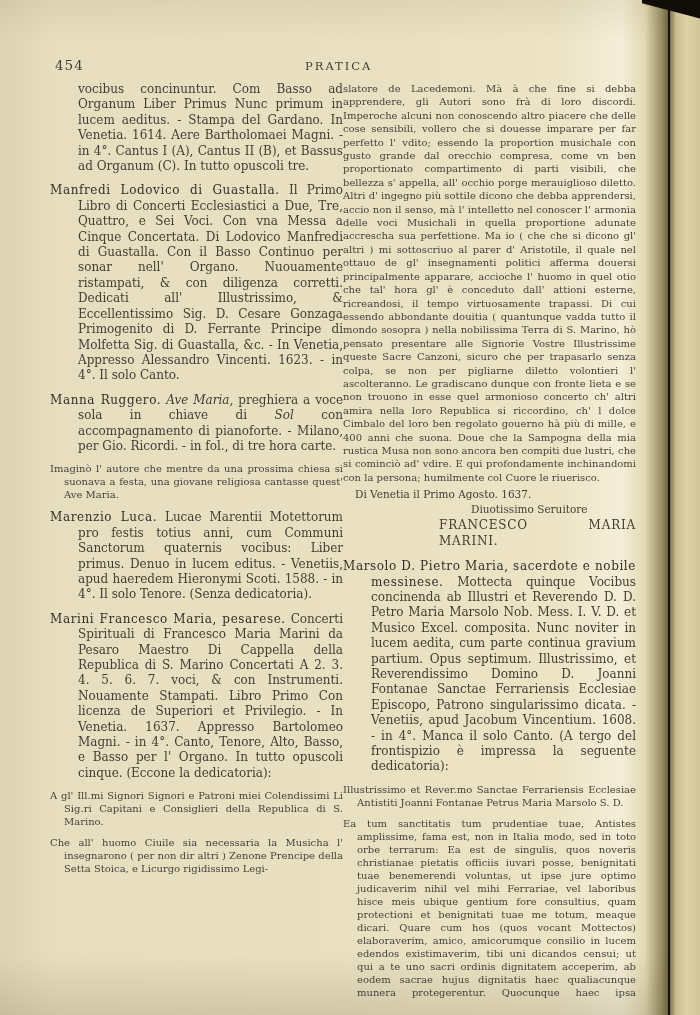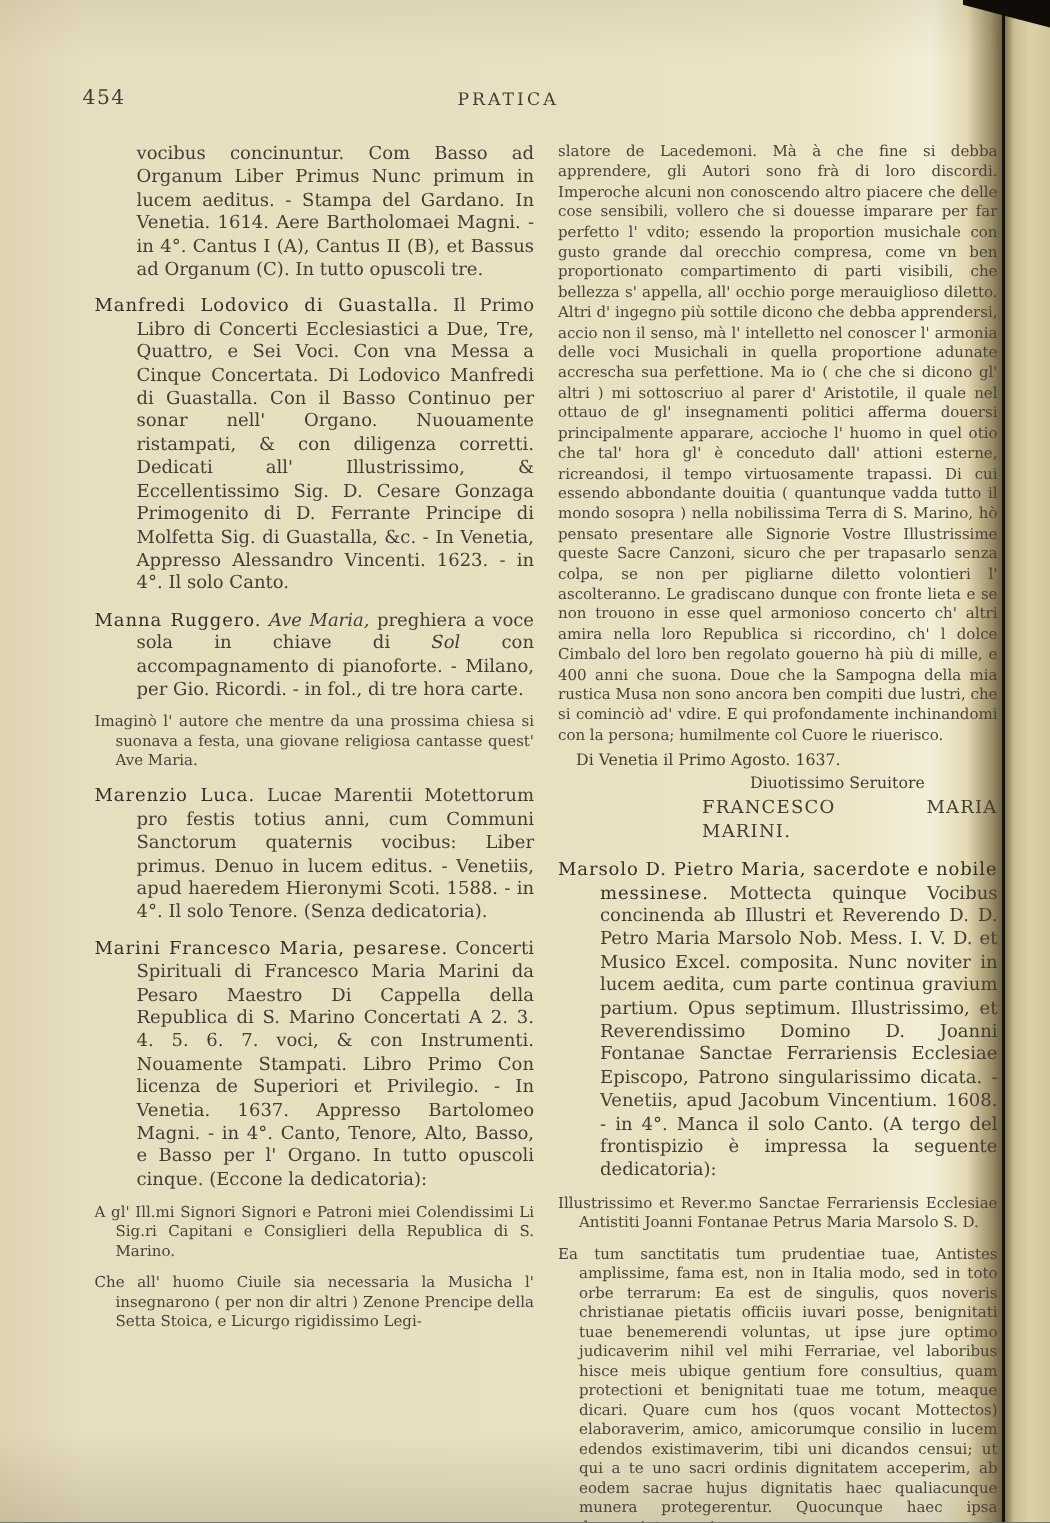--- a/index.html
+++ b/index.html
@@ -23,22 +23,22 @@
   }
   .corner-black{
     position:absolute;top:0;right:0;width:58px;height:20px;
     background:#100d08;
     clip-path:polygon(0 0,100% 0,100% 92%,0 16%);
   }
   .running-head{position:absolute;top:57px;left:0;width:668px;height:18px;}
   .page-num{position:absolute;left:55px;top:0;font-size:13.5px;letter-spacing:1px;}
   .head-title{position:absolute;left:269px;top:2px;font-size:11.5px;letter-spacing:2px;margin-left:36px;}
   .columns{
-    position:absolute;top:95px;left:50px;width:602px;height:920px;
-    display:flex;gap:16px;overflow:hidden;margin-left:13px;
+    position:absolute;top:82px;left:50px;width:602px;height:920px;
+    display:flex;overflow:hidden;
   }
   .col{width:293px;}
   .col p{margin:0;text-align:justify;}
   
   .body-text{font-size:12px;line-height:15.4px;}
   .cont{margin-left:28px !important;}
   .entry{padding-left:28px;text-indent:-28px;margin-top:9px !important;}
   .entry b{font-weight:normal;letter-spacing:.6px;color:#332e26;}
   .it{font-style:italic;}
   

